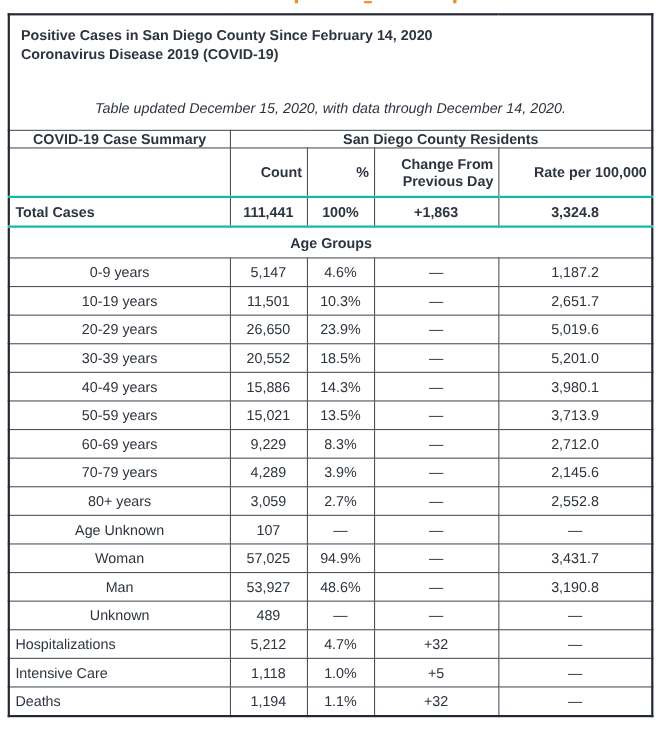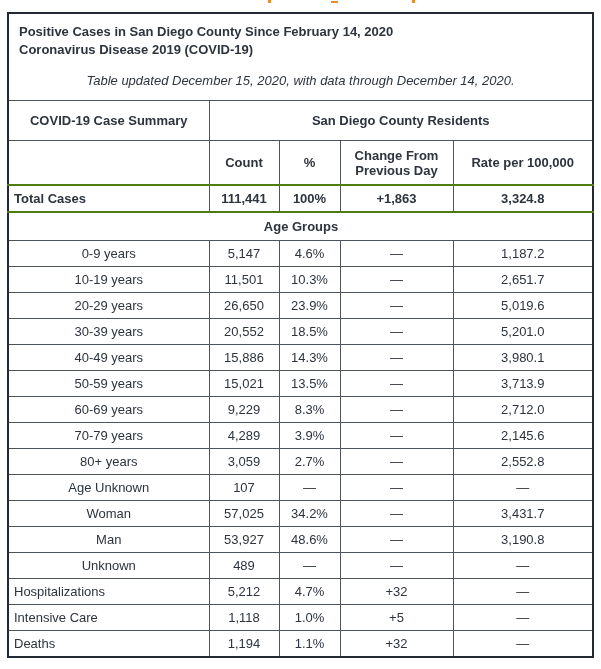--- a/index.html
+++ b/index.html
@@ -46,43 +46,44 @@
   td.title-block {
     padding: 9px 10px 11px 10px;
   }
   .title-line {
     font-weight: bold;
     text-align: left;
     line-height: 18px;
   }
   .subtitle-line {
     font-style: italic;
-    margin-top: 13px;
+    margin-top: 31px;
     line-height: 17px;
   }
   td.group-header {
     font-weight: bold;
-    padding: 12px;
+    padding: 0;
   }
   td.col-header {
     font-weight: bold;
     padding: 6px 4px;
     height: 31px;
+    text-align: right;
   }
   td.section-cell {
     text-align: center;
     font-weight: bold;
     padding: 6px 4px 6px 5px;
   }
   td.label-left {
     text-align: left;
     padding-left: 5px;
   }
   .bold { font-weight: bold; }
-  tr.thick-top td { border-top: 2px solid #4d7c0f; }
+  tr.thick-top td { border-top: 2px solid #14b8a6; }
 </style>
 </head>
 <body>
 
 <div class="remnant r1"></div>
 <div class="remnant r2"></div>
 <div class="remnant r3"></div>
 
 <div class="table-wrap">
   <table>
@@ -189,21 +190,21 @@
         <tr>
           <td>Age Unknown</td>
           <td>107</td>
           <td>—</td>
           <td>—</td>
           <td>—</td>
         </tr>
         <tr>
           <td>Woman</td>
           <td>57,025</td>
-          <td>34.2%</td>
+          <td>94.9%</td>
           <td>—</td>
           <td>3,431.7</td>
         </tr>
         <tr>
           <td>Man</td>
           <td>53,927</td>
           <td>48.6%</td>
           <td>—</td>
           <td>3,190.8</td>
         </tr>

